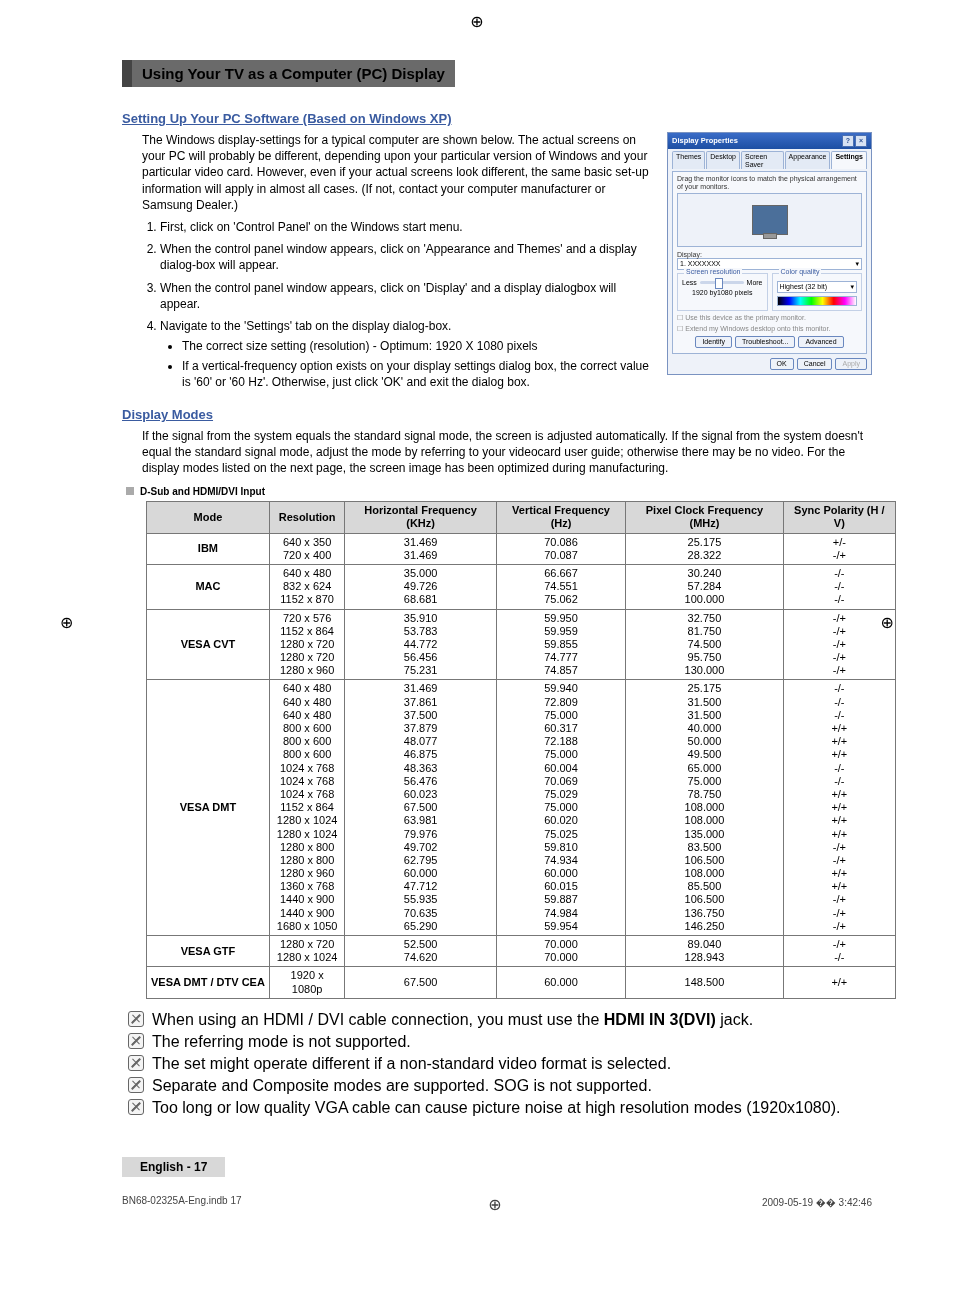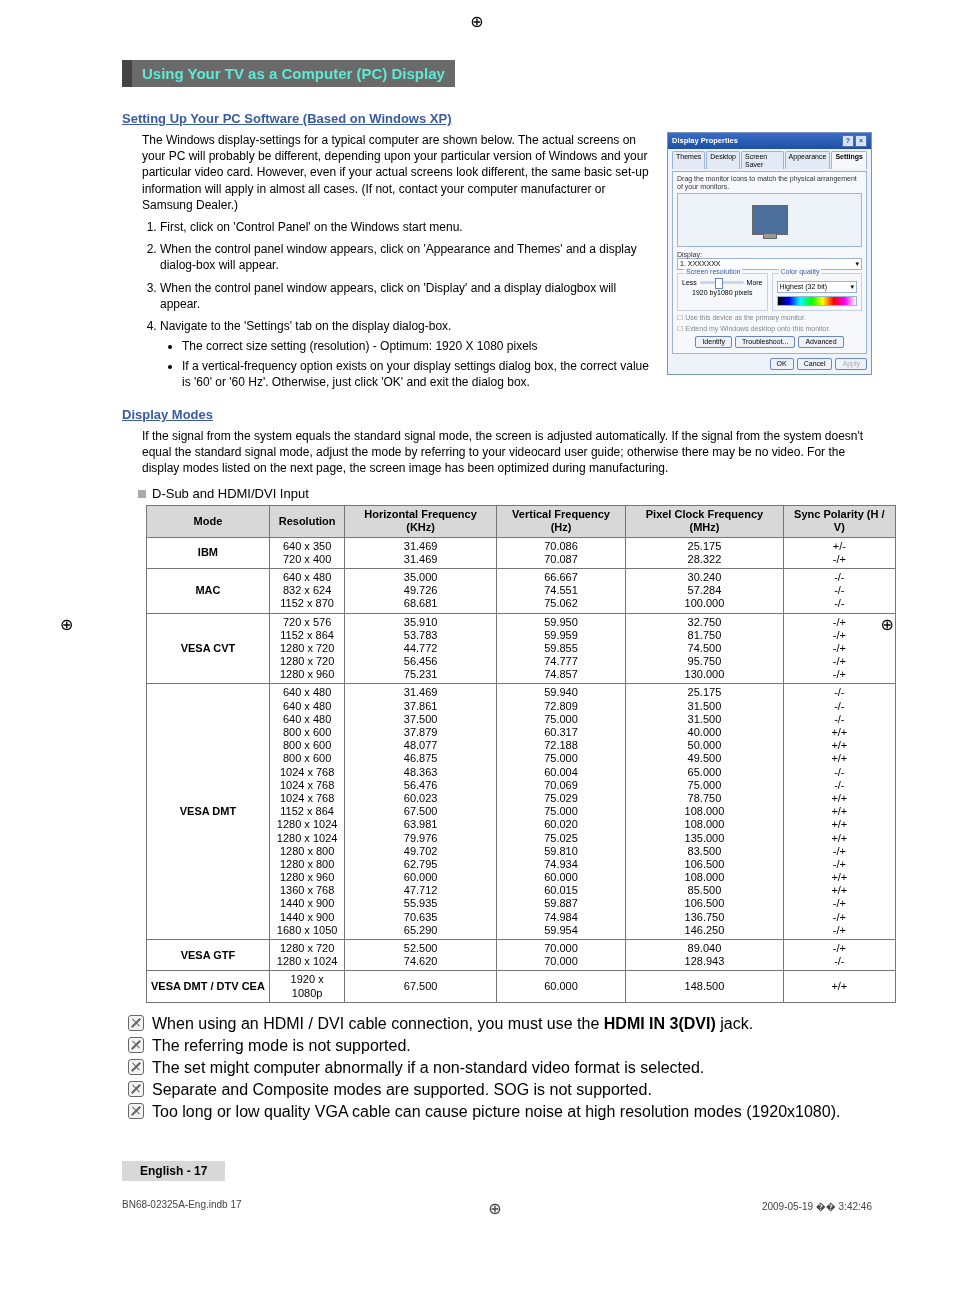--- a/index.html
+++ b/index.html
@@ -41,21 +41,21 @@
   .reg-mark-bottom {
     position: absolute;
     bottom: 12px;
     left: 50%;
     transform: translateX(-50%);
     font-size: 16px;
   }
 
   h1.section-title {
     background: #6a6a6a;
-    color: #5eead4;
+    color: #000000;
     font-size: 15px;
     font-weight: bold;
     padding: 5px 10px;
     margin: 0 0 14px 0;
     display: inline-block;
     width: auto;
     border-left: 10px solid #444;
   }
   h2.sub-heading {
     color: #3a5ba0;
@@ -151,21 +151,21 @@
   .slider-row { display:flex; align-items:center; gap:3px; font-size:7px; margin-top:2px;}
   .slider-track { flex:1; height:3px; background:#cbd6ea; position:relative; border-radius:2px;}
   .slider-thumb { position:absolute; top:-3px; left:35%; width:6px; height:9px; background:#fff; border:1px solid #6a88bf;}
   .colorbar { height:8px; background: linear-gradient(90deg,#000,#00f,#0ff,#0f0,#ff0,#f00,#f0f,#fff); border:1px solid #9db3d6;}
   .check-row { font-size:7px; color:#888; margin-top:3px;}
   .btn-row { display:flex; justify-content:flex-end; gap:3px; margin-top:4px;}
   .btn-row.inner { justify-content:center;}
   .xp-btn { border:1px solid #6a88bf; background:#eef2f9; padding:1px 6px; font-size:7px; border-radius:2px;}
 
   .square-bullet { display:inline-block; width:8px; height:8px; background:#aaa; margin-right:6px;}
-  .sub-sub-heading { font-weight:normal; font-size:13px; margin: 10px 0 4px 16px;}
+  .sub-sub-heading { font-weight:bold; font-size:10px; margin: 10px 0 4px 4px;}
 
   table.modes {
     width: 100%;
     border-collapse: collapse;
     font-size: 11px;
     margin-top: 2px;
     margin-left: 24px;
   }
   table.modes th, table.modes td {
     border: 1px solid #777;
@@ -523,21 +523,21 @@
       <div class="note-line">
         <span class="note-icon">
           <span class="pen"></span>
         </span>
         <span>The referring mode is not supported.</span>
       </div>
       <div class="note-line">
         <span class="note-icon">
           <span class="pen"></span>
         </span>
-        <span>The set might computer abnormally if a non-standard video format is selected.</span>
+        <span>The set might operate different if a non-standard video format is selected.</span>
       </div>
       <div class="note-line">
         <span class="note-icon">
           <span class="pen"></span>
         </span>
         <span>Separate and Composite modes are supported. SOG is not supported.</span>
       </div>
       <div class="note-line">
         <span class="note-icon">
           <span class="pen"></span>

